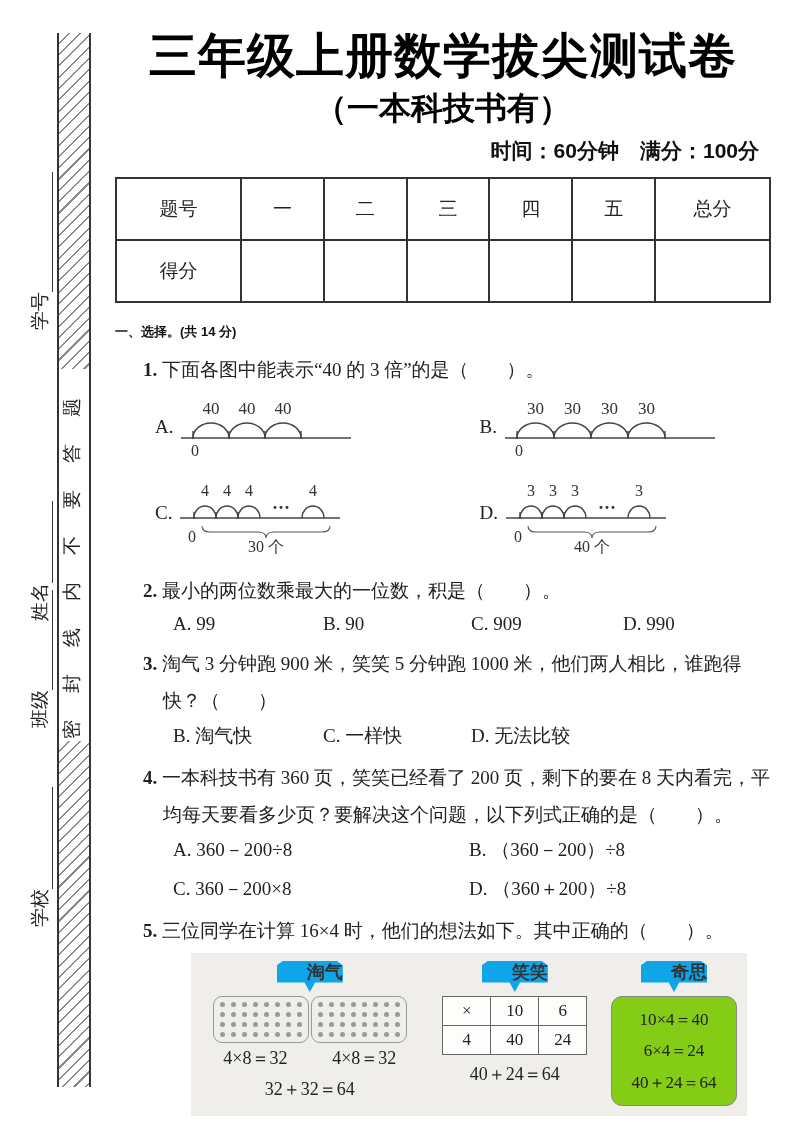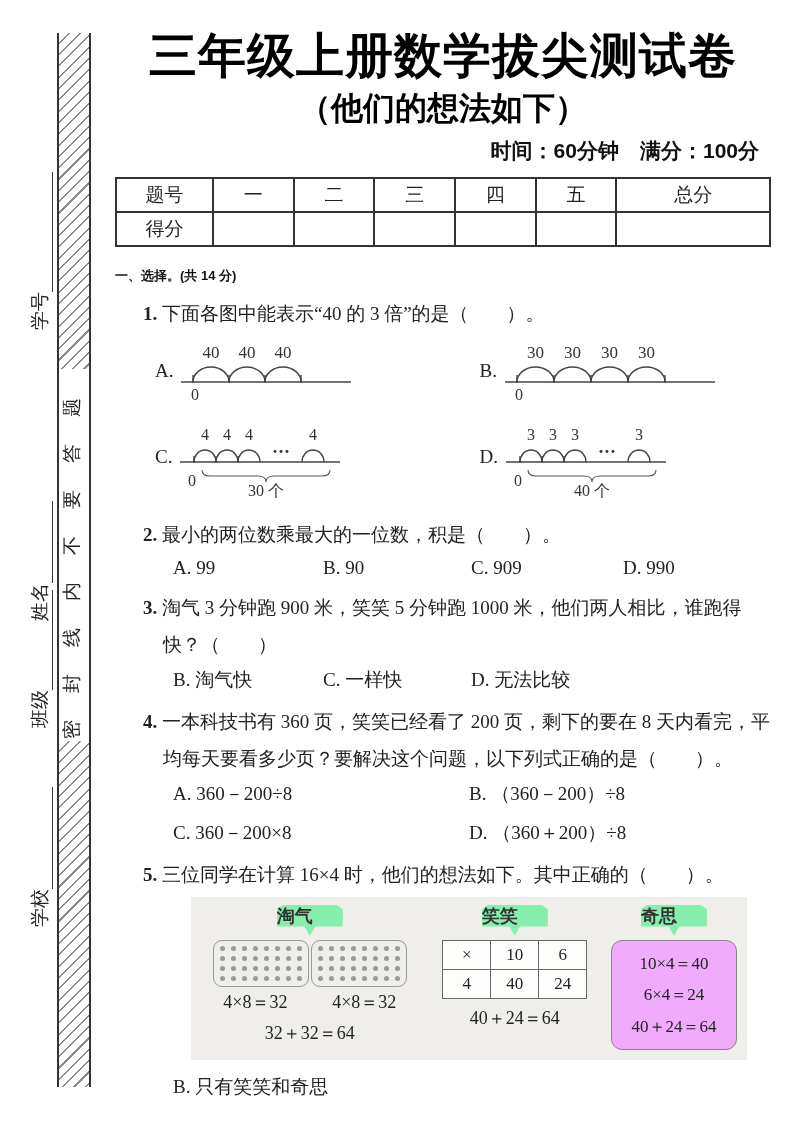--- a/index.html
+++ b/index.html
@@ -20,52 +20,52 @@
   .fline{display:inline-block;border-bottom:1.6px solid #333;height:16px;}
   
   .main{position:absolute;left:115px;top:28px;width:656px;}
   .title{margin:0;text-align:center;font-family:"Liberation Sans","DejaVu Sans",sans-serif;
          font-weight:900;font-size:48px;letter-spacing:1px;color:#000;line-height:1.15;}
   .subtitle{margin:6px 0 0;text-align:center;font-family:"Liberation Sans","DejaVu Sans",sans-serif;
             font-weight:900;font-size:32px;color:#000;line-height:1.2;}
   .meta{margin:9px 12px 12px;text-align:right;font-family:"Liberation Sans","DejaVu Sans",sans-serif;
         font-weight:700;font-size:21px;color:#111;}
   table.score{width:100%;border-collapse:collapse;margin-top:2px;}
-  table.score td{border:2px solid #333;height:32px;text-align:center;font-size:19px;padding:0;}
+  table.score td{border:2px solid #333;height:32px;text-align:center;font-size:19px;padding:14px;}
   table.score td.lbl{width:95px;}
   .section-title{margin:20px 0 6px;font-family:"Liberation Sans","DejaVu Sans",sans-serif;
                  font-weight:700;font-size:13px;color:#111;}
   .qtext{margin:10px 0 4px;padding-left:48px;text-indent:-20px;font-size:19px;line-height:1.95;}
   .qnum{font-weight:700;}
   .opts{display:grid;margin-left:58px;margin-top:4px;margin-bottom:10px;font-size:19px;row-gap:13px;}
   .opts.c4{grid-template-columns:150px 148px 152px auto;}
   .opts.c2{grid-template-columns:296px auto;}
   
   .diagrid{display:grid;grid-template-columns:1fr 1fr;margin:2px 0 6px 40px;row-gap:2px;}
   .dia{display:flex;align-items:flex-start;}
   .dletter{font-size:19px;margin:24px 6px 0 0;}
   
   .figure5{margin:4px 0 14px 76px;width:556px;box-sizing:border-box;background:#efeeeb;
            padding:8px 10px 10px;display:flex;gap:16px;align-items:flex-start;}
-  .tag{width:66px;height:31px;background:#86efac;text-align:left;font-size:18px;font-weight:700;
+  .tag{width:66px;height:31px;background:#0ea5e9;text-align:right;font-size:18px;font-weight:700;
        color:#333;line-height:23px;margin:0 auto 4px;
        clip-path:polygon(9% 0,91% 0,100% 14%,100% 70%,58% 70%,50% 100%,42% 70%,0 70%,0 14%);}
   .panel-taoqi{width:228px;}
   .boxrow{display:flex;gap:2px;justify-content:center;}
   .dotbox{border:1.3px solid #999;border-radius:9px;padding:5px 6px;
           display:grid;grid-template-columns:repeat(8,1fr);gap:5px 6px;}
   .dot{width:5px;height:5px;border-radius:50%;background:#9a9a9a;}
   .eqrow{display:flex;justify-content:space-around;font-size:18px;margin-top:3px;}
   .eqsum{text-align:center;font-size:18px;margin-top:7px;}
   .panel-xx{width:168px;}
   table.xx{border-collapse:collapse;margin:0 auto;}
   table.xx td{border:1.4px solid #666;width:47px;height:28px;text-align:center;
               font-size:17px;background:#fdfdfc;padding:0;}
   .panel-qisi{width:132px;}
-  .qisibox{border:1.3px solid #888;border-radius:11px;background:#f0abfc;padding:7px 6px;
+  .qisibox{border:1.3px solid #888;border-radius:11px;background:#84cc16;padding:7px 6px;
            font-size:17px;line-height:1.85;text-align:center;}
 </style>
 </head>
 <body>
 
 <div class="page">
 
   <aside>
     <div class="side-field" style="width:176px;left:-46px;top:231px;">
       <span>学号</span>
@@ -87,21 +87,21 @@
       <div class="hatch top"></div>
       <div class="seal-mid">
         <div class="seal-rot">密封线内不要答题</div>
       </div>
       <div class="hatch bot"></div>
     </div>
   </aside>
 
   <main class="main">
     <h1 class="title">三年级上册数学拔尖测试卷</h1>
-    <h2 class="subtitle">（他们的想法如下）</h2>
+    <h2 class="subtitle">（一本科技书有）</h2>
     <div class="meta">时间：60分钟　满分：100分</div>
 
     <table class="score">
       <tbody>
           <tr>
         <td class="lbl">题号</td>
         <td>一</td>
         <td>二</td>
         <td>三</td>
         <td>四</td>

